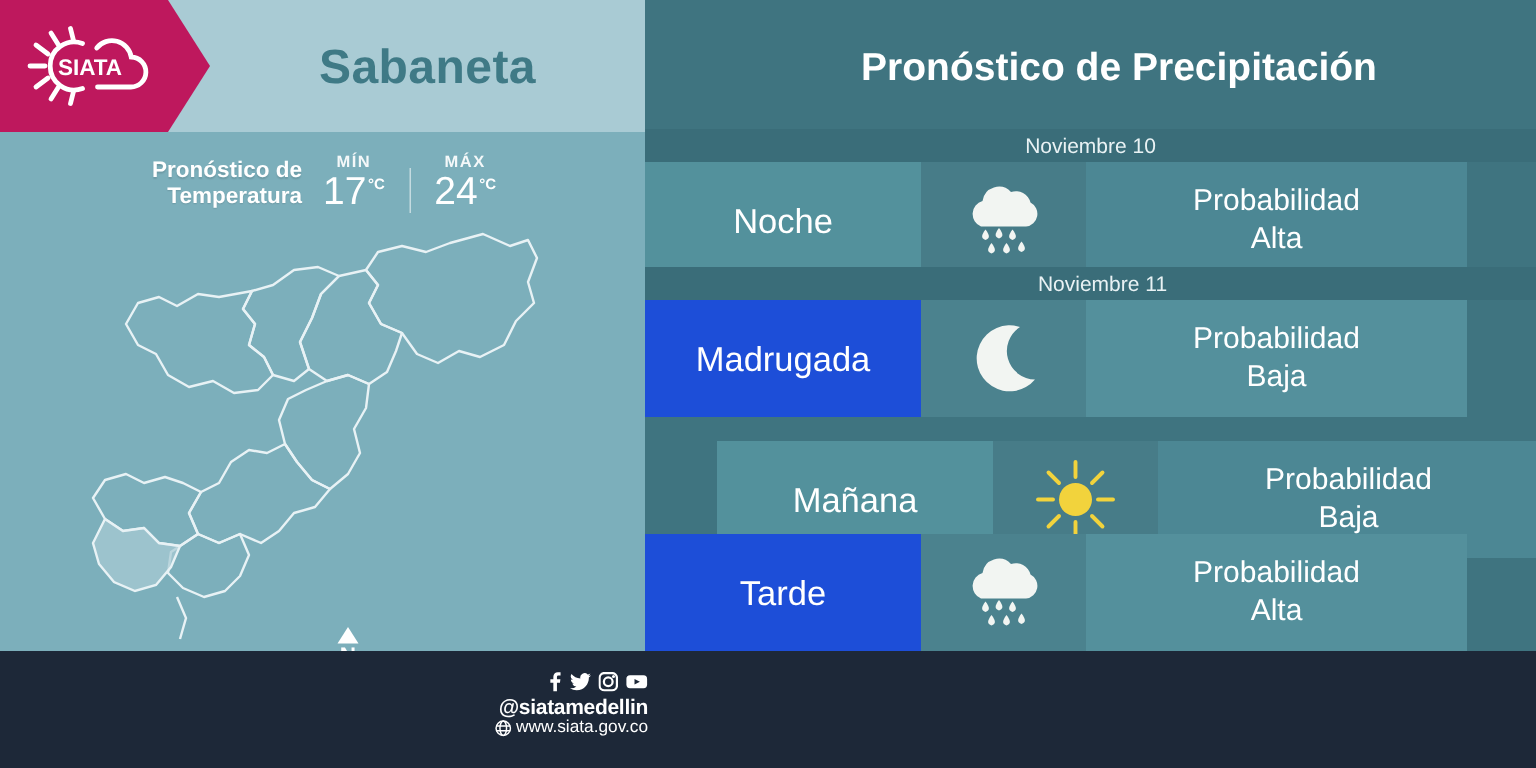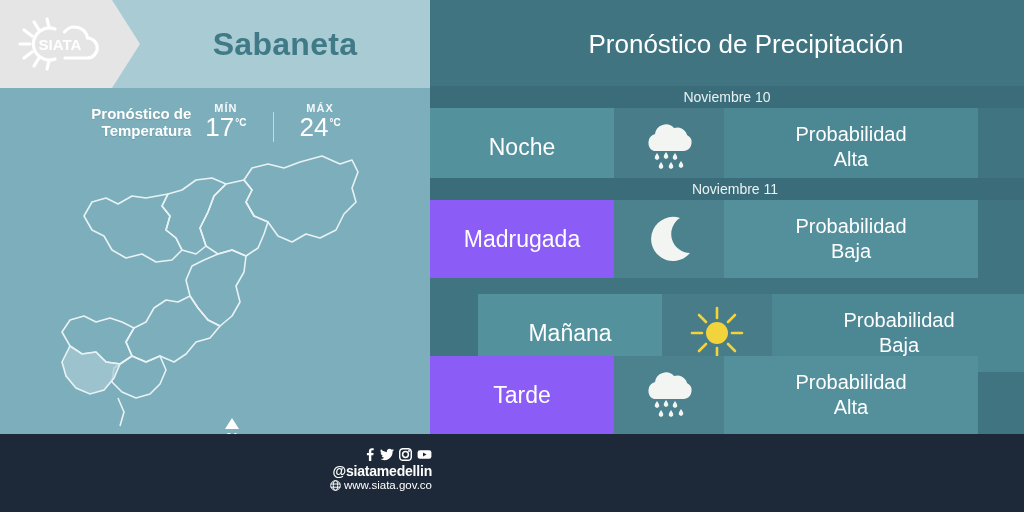--- a/index.html
+++ b/index.html
@@ -15,41 +15,41 @@
   .left-panel{
     position:absolute; left:0; top:0; width:430px; height:434px;
     background:#7cafbb;
   }
   .left-header{
     position:absolute; left:0; top:0; width:430px; height:88px;
     background:#a9cbd4;
   }
   .logo-badge{
     position:absolute; left:0; top:0; width:140px; height:88px;
-    background:#e5e5e5;
+    background:#be185d;
     clip-path:polygon(0 0, 112px 0, 140px 44px, 112px 88px, 0 88px);
     display:flex; align-items:center; justify-content:flex-start;
   }
   .logo-svg{ margin-left:8px; }
   .city-title{
     position:absolute; left:140px; top:0; width:290px; height:88px;
     display:flex; align-items:center; justify-content:center;
     color:#3f7a86; font-size:32px; font-weight:bold;
     letter-spacing:.3px;
   }
 
   .temp-block{
     position:absolute; left:0; top:88px; width:432px; height:68px;
     display:flex; align-items:center; justify-content:center; gap:14px;
   }
   .temp-label{
     color:#ffffff; font-size:15px; font-weight:bold; line-height:1.15;
     text-align:right; text-shadow:0 1px 1px rgba(0,0,0,.12);
   }
-  .temp-vals{ display:flex; align-items:flex-start; gap:26px; }
+  .temp-vals{ display:flex; align-items:flex-start; gap:16px; }
   .temp-col{ text-align:center; color:#fff; }
   .temp-col .cap{ font-size:11px; font-weight:bold; letter-spacing:1px; opacity:.92; }
   .temp-col .num{ font-size:26px; font-weight:normal; line-height:1; }
   .temp-col .num sup{ font-size:10px; font-weight:bold; vertical-align:super; margin-left:1px; }
   .temp-sep{ width:1px; height:30px; background:rgba(255,255,255,.55); margin-top:10px; }
 
   .map-wrap{
     position:absolute; left:0; top:150px; width:430px; height:284px;
   }
   .map-wrap svg{ display:block; }
@@ -63,21 +63,21 @@
   }
 
   
   .right-panel{
     position:absolute; left:430px; top:0; width:594px; height:434px;
     background:#3f7480;
   }
   .fc-title{
     position:absolute; left:0; top:0; width:594px; height:88px;
     display:flex; align-items:center; justify-content:center;
-    color:#fff; font-size:26px; font-weight:normal;padding-left:38px;
+    color:#fff; font-size:26px; font-weight:bold;padding-left:38px;
   }
   .date-band{
     position:absolute; left:0; width:594px; height:22px;
     display:flex; align-items:center; justify-content:center;
     color:#e9f2f4; font-size:14px; background:#3a6d79;
     z-index:3;
   }
   .date-band.d1{ top:86px; }
   .date-band.d2{ top:178px;padding-left:16px; }
 
@@ -91,21 +91,21 @@
   .row .cell-icon{
     width:110px; display:flex; align-items:center; justify-content:center;
   }
   .row .cell-prob{
     width:254px; display:flex; align-items:center; justify-content:center;
     color:#fff; font-size:20px; text-align:center; line-height:1.25;
   }
   .row.shade-a .cell-label{ background:#53919c; }
   .row.shade-a .cell-icon { background:#477c88; }
   .row.shade-a .cell-prob { background:#4c8794; }
-  .row.shade-b .cell-label{ background:#8b5cf6; }
+  .row.shade-b .cell-label{ background:#1d4ed8; }
   .row.shade-b .cell-icon { background:#4b828e; }
   .row.shade-b .cell-prob { background:#54909c; }
   .row.r1{ top:108px; }
   .row.r2{ top:200px; }
   .row.r3{ top:294px;margin-left:48px; }
   .row.r4{ top:356px; }
 
   
   .footer{
     position:absolute; left:0; top:434px; width:1024px; height:78px;

